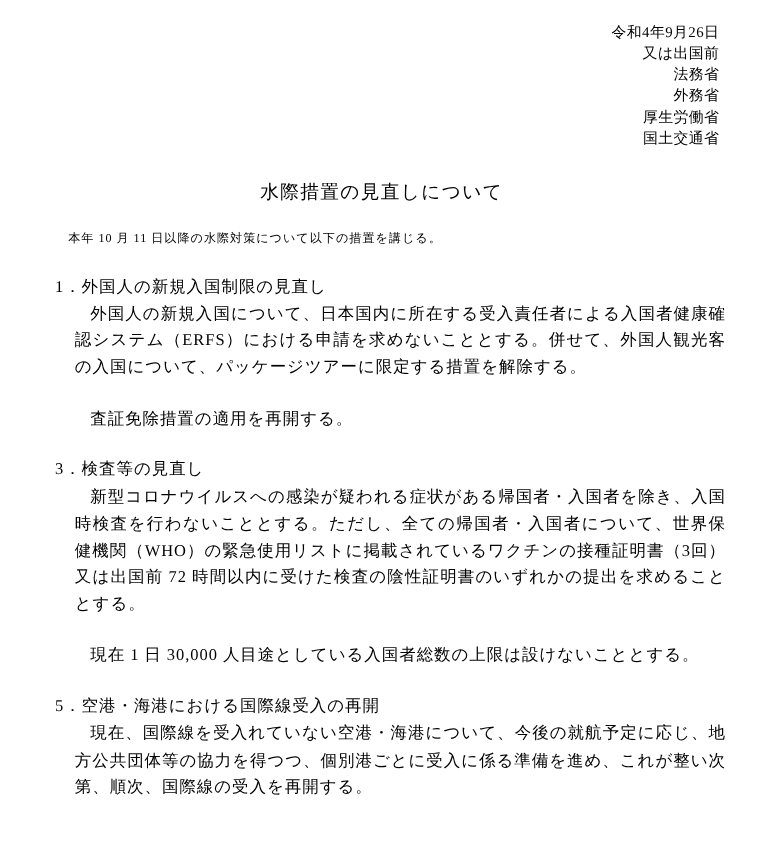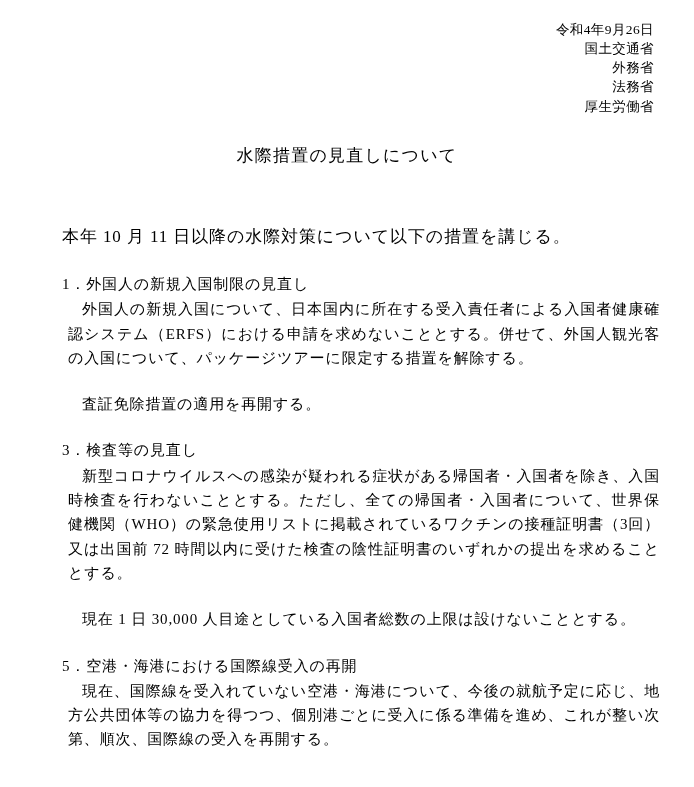--- a/index.html
+++ b/index.html
@@ -36,54 +36,55 @@
   .doc-title {
     text-align: center;
     font-size: 17px;
     letter-spacing: 1.2px;
     margin-top: 28px;
     margin-bottom: 0;
     font-weight: normal;
     font-family: Liberation Mono, monospace;
   }
   .lead {
-    font-size: 17px;
+    font-size: 11px;
     letter-spacing: 0.9px;
-    margin-top: 56px;
+    margin-top: 23px;
     margin-left: 28px;
     line-height: 1.6;
   }
   .item {
     margin-top: 22px;
     font-size: 15px;
     line-height: 1.62;
     letter-spacing: 0.85px;
   }
   .item-head {
-    margin-left: 28px;
+    margin-left: 16px;
     white-space: nowrap;
   }
   .item-body {
     margin-left: 34px;
     text-indent: 14px;
     text-align: justify;
     margin-top: 1px;
   }
 </style>
 </head>
 <body>
 
 <div class="page">
 
   <div class="header-block">
     <div>令和4年9月26日</div>
+    <div>又は出国前</div>
+    <div>法務省</div>
+    <div>外務省</div>
+    <div>厚生労働省</div>
     <div>国土交通省</div>
-    <div>外務省</div>
-    <div>法務省</div>
-    <div>厚生労働省</div>
   </div>
 
   <h1 class="doc-title">水際措置の見直しについて</h1>
 
   <p class="lead">本年 10 月 11 日以降の水際対策について以下の措置を講じる。</p>
 
   <div class="item">
     <div class="item-head">1．外国人の新規入国制限の見直し</div>
     <div class="item-body">外国人の新規入国について、日本国内に所在する受入責任者による入国者健康確認システム（ERFS）における申請を求めないこととする。併せて、外国人観光客の入国について、パッケージツアーに限定する措置を解除する。</div>
   </div>

